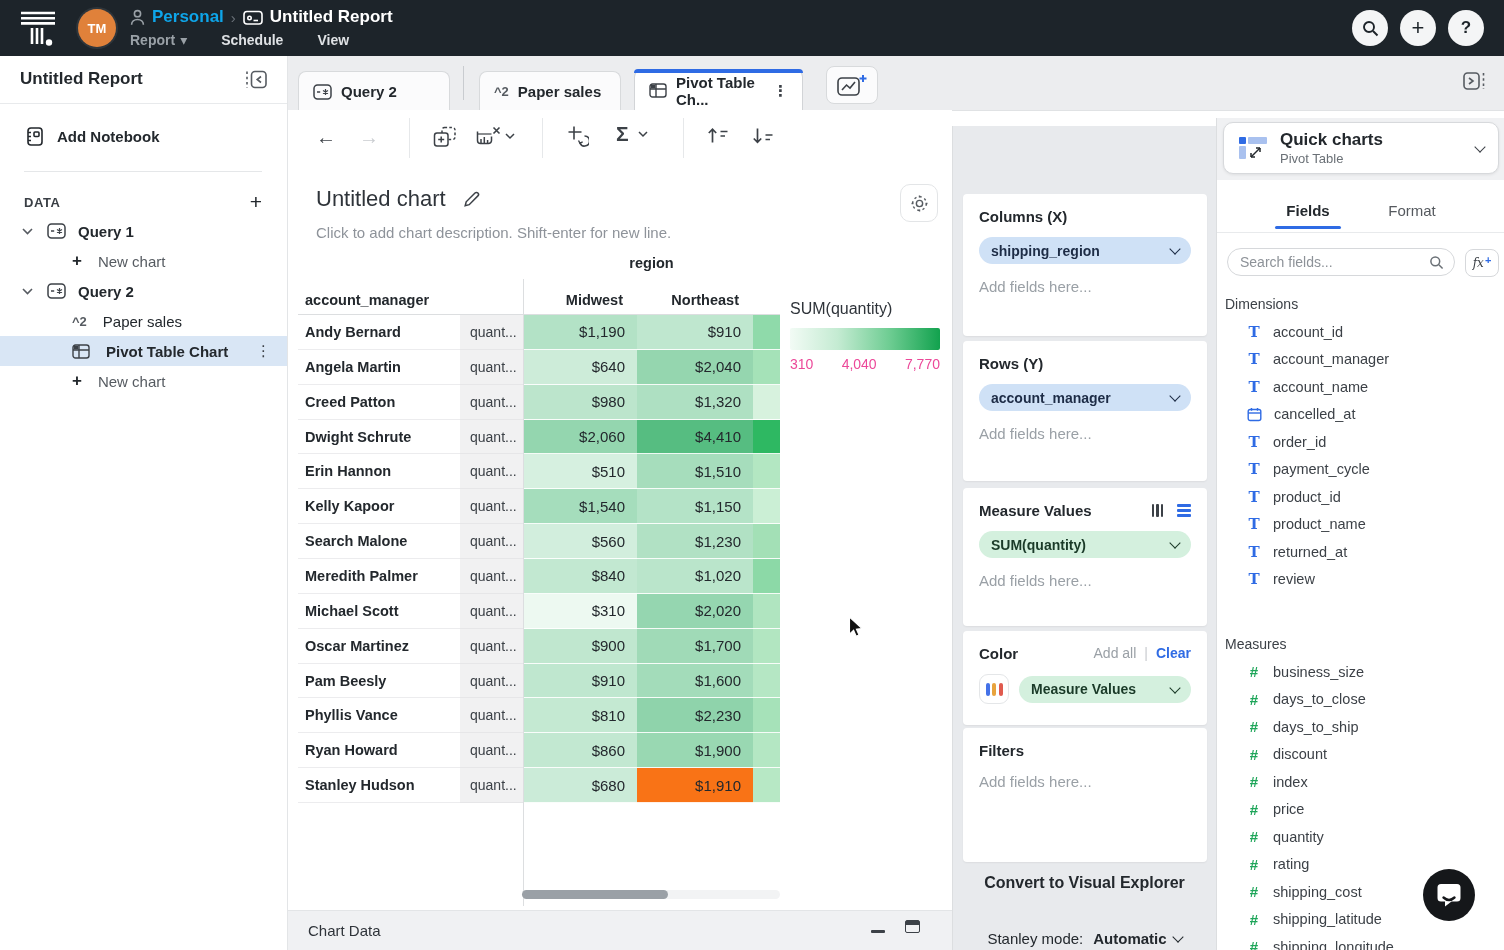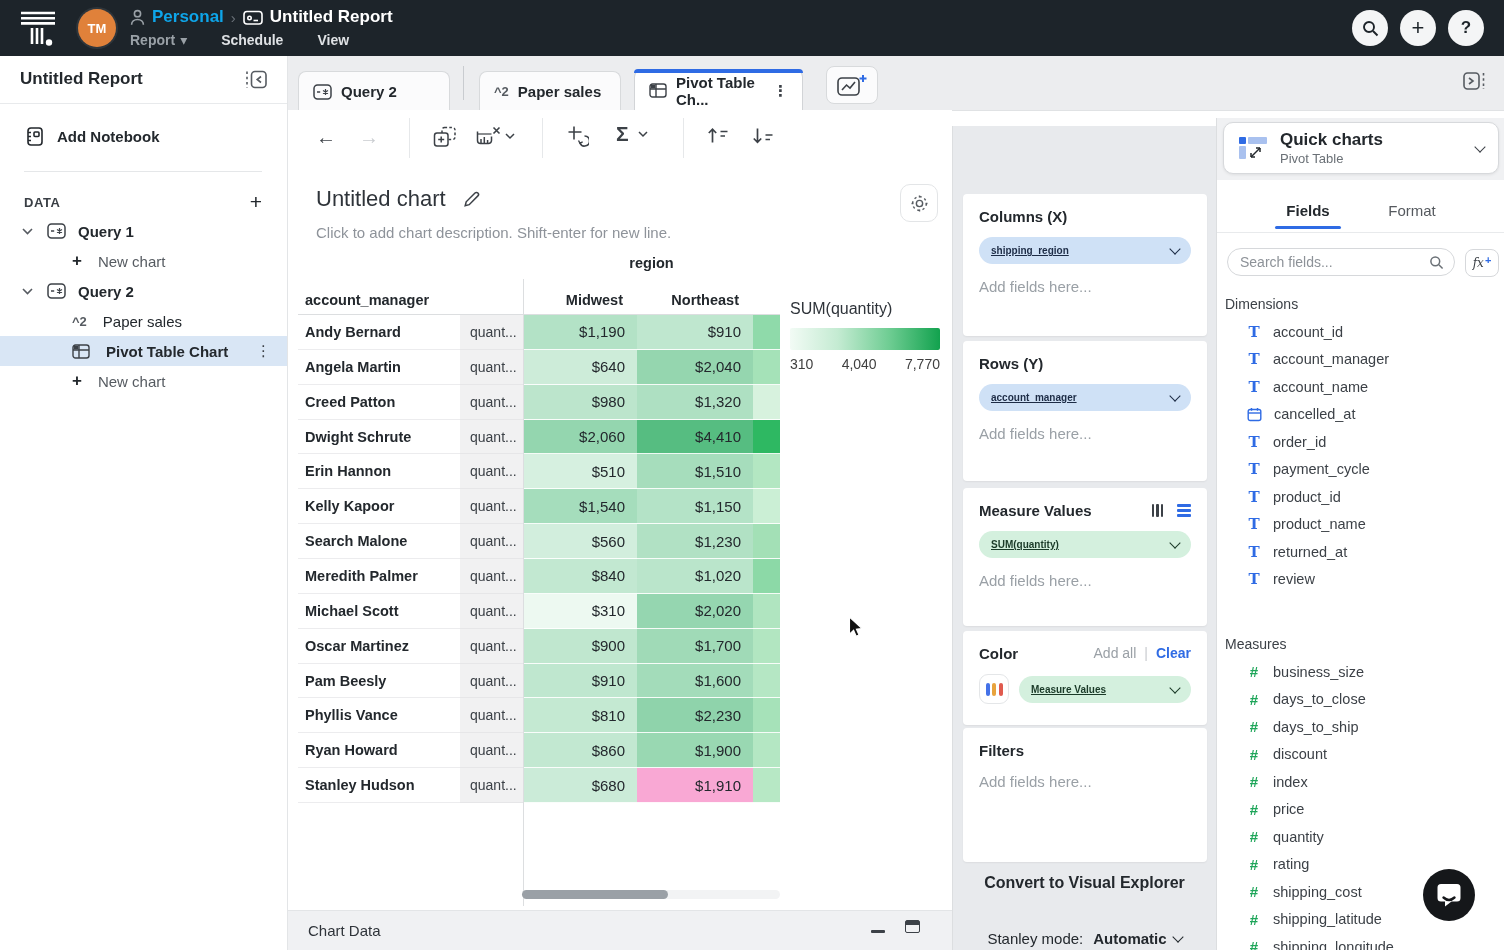--- a/index.html
+++ b/index.html
@@ -76,36 +76,36 @@
   .cell{box-sizing:border-box;display:flex;align-items:center;}
   .cname{width:162px;padding-left:7px;font-size:14.5px;font-weight:600;border-bottom:1px solid #ececee;}
   .cql{width:63px;padding-left:10px;font-size:14px;color:#3c4147;background:#f1f1f2;border-bottom:1px solid #e6e6e8;}
   .cval{justify-content:flex-end;padding-right:12px;font-size:15px;color:#23282d;border-bottom:1px solid rgba(255,255,255,.9);}
   #pivot-vline{position:absolute;left:235px;top:169px;width:1px;height:627px;background:#dcdee0;}
   
   #legend{position:absolute;left:502px;top:190px;width:150px;}
   #legend-title{font-size:16px;color:#2f343a;}
   #legend-bar{margin-top:10px;height:22px;border-radius:2px;
      background:linear-gradient(90deg,#f2fbf5 0%,#c4ebd2 32%,#6fcd93 66%,#12a24e 100%);}
-  #legend-ticks{margin-top:6px;display:flex;justify-content:space-between;font-size:14px;color:#404040;}
+  #legend-ticks{margin-top:6px;display:flex;justify-content:space-between;font-size:14px;color:#ec4899;}
   
   #hscroll-track{position:absolute;left:234px;top:780px;width:258px;height:9px;border-radius:5px;background:#f2f3f4;}
   #hscroll-thumb{position:absolute;left:0;top:0;width:146px;height:9px;border-radius:5px;background:#9aa0a6;}
   #chartdata-bar{position:absolute;left:0;top:800px;width:100%;height:40px;background:#f0f1f3;border-top:1px solid #e3e5e7;}
   #chartdata-label{position:absolute;left:20px;top:11px;font-size:15px;color:#2f343a;}
   #win-min{position:absolute;left:583px;top:19px;width:14px;height:3px;background:#3c4147;border-radius:1px;}
   #win-max{position:absolute;left:617px;top:9px;width:15px;height:13px;border:1.6px solid #3c4147;border-radius:2px;box-sizing:border-box;}
   #win-max:before{content:"";position:absolute;left:0;top:0;width:100%;height:4px;background:#3c4147;}
   
   #configcol{position:absolute;left:952px;top:126px;width:264px;height:840px;background:#e8eaed;border-left:1px solid #dcdee0;box-sizing:border-box;}
   .card{position:absolute;left:10px;width:244px;background:#fff;border-radius:4px;box-shadow:0 1px 2px rgba(0,0,0,.06);
         box-sizing:border-box;padding:14px 16px;}
   .card-title{font-size:15px;font-weight:700;}
   .pill{margin-top:12px;height:27px;border-radius:14px;display:flex;align-items:center;justify-content:space-between;
-        padding:0 12px;font-size:10px;font-weight:600;text-decoration:underline;}
+        padding:0 12px;font-size:14px;font-weight:600;}
   .pill.blue{background:#cfe1f6;color:#1d2c46;}
   .pill.green{background:#d4f0de;color:#1a3a28;}
   .chev{width:7px;height:7px;border-right:1.7px solid currentColor;border-bottom:1.7px solid currentColor;
         transform:rotate(45deg);margin-top:-3px;}
   .placeholder{margin-top:14px;font-size:15px;color:#9aa0a6;}
   .mv-icons{float:right;display:flex;gap:14px;align-items:center;margin-top:2px;}
   .col-ic{display:flex;gap:2px;}
   .col-ic i{width:2.5px;height:13px;background:#3c4147;border-radius:1px;}
   .burger{display:flex;flex-direction:column;gap:2.5px;}
   .burger i{width:14px;height:2.5px;background:#2f6be4;border-radius:1px;}
@@ -544,21 +544,21 @@
           <div class="cell cname" style="width: 162px;">Ryan Howard</div>
           <div class="cell cql" style="width: 63px;">quant...</div>
           <div class="cell cval" style="width: 114px; background: rgb(194, 232, 209);">$860</div>
           <div class="cell cval" style="width: 116px; background: rgb(153, 216, 178);">$1,900</div>
           <div class="cell cval" style="width: 27px; background: rgb(180, 231, 195);"></div>
         </div>
         <div class="pvrow">
           <div class="cell cname" style="width: 162px;">Stanley Hudson</div>
           <div class="cell cql" style="width: 63px;">quant...</div>
           <div class="cell cval" style="width: 114px; background: rgb(203, 235, 216);">$680</div>
-          <div class="cell cval" style="width: 116px; background: #f9a8d4;">$1,910</div>
+          <div class="cell cval" style="width: 116px; background: #f97316;">$1,910</div>
           <div class="cell cval" style="width: 27px; background: rgb(183, 232, 197);"></div>
         </div>
       </div>
   </div>
   <div id="pivot-vline"></div>
 
   <div id="legend">
     <div id="legend-title">SUM(quantity)</div>
     <div id="legend-bar"></div>
     <div id="legend-ticks">

